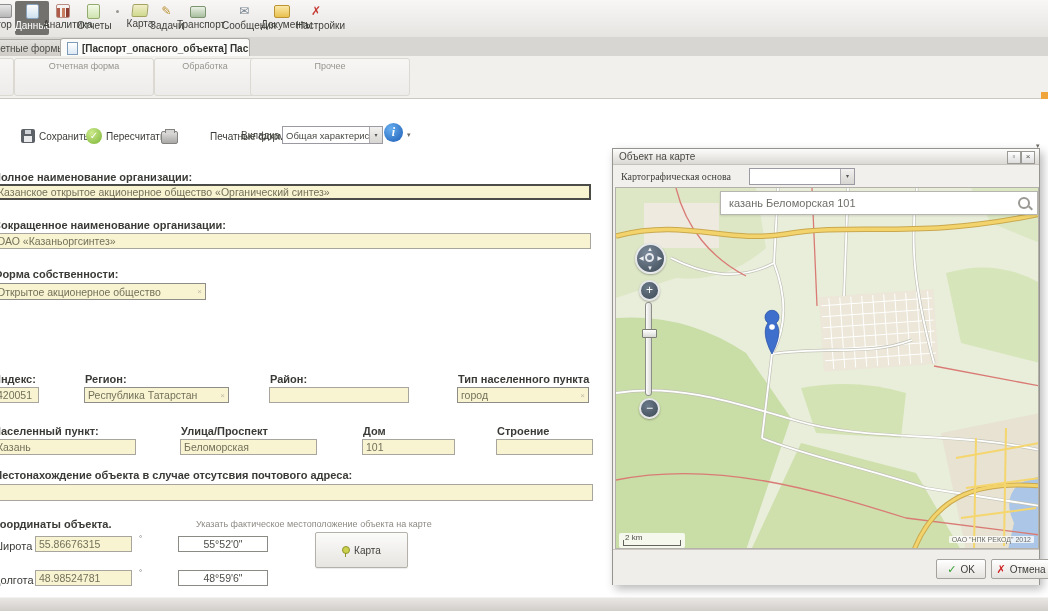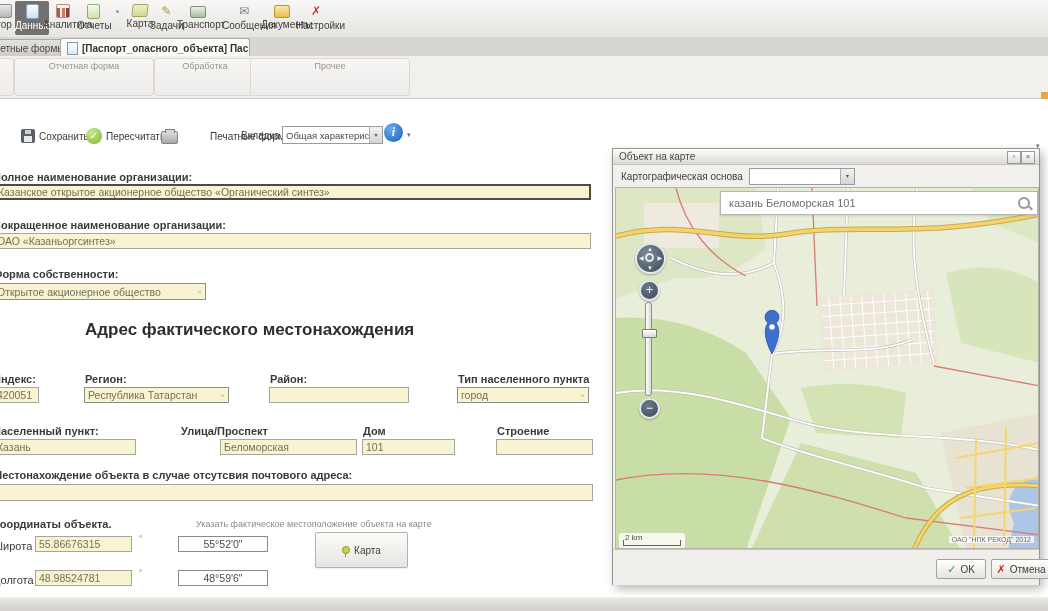--- a/index.html
+++ b/index.html
@@ -80,21 +80,21 @@
        text-align:center;box-sizing:border-box;padding:1px 0;}
   #f-h1{left:85px;top:116px;} #f-h2{left:85px;top:320px;}
   #f-l1{left:-7px;top:171px;} #f-i1{left:-7px;top:184px;width:598px;height:16px;border:2px solid #4b4b47;}
   #f-l2{left:-7px;top:219px;} #f-i2{left:-7px;top:233px;width:598px;height:16px;}
   #f-l3{left:-7px;top:268px;} #f-i3{left:-7px;top:283px;width:213px;height:17px;}
   #f-lIndex{left:-7px;top:373px;} #f-iIndex{left:-7px;top:387px;width:46px;height:16px;}
   #f-lRegion{left:85px;top:373px;} #f-iRegion{left:84px;top:387px;width:145px;height:16px;}
   #f-lDistrict{left:270px;top:373px;} #f-iDistrict{left:269px;top:387px;width:140px;height:16px;}
   #f-lType{left:458px;top:373px;} #f-iType{left:457px;top:387px;width:132px;height:16px;}
   #f-lSett{left:-7px;top:425px;} #f-iSett{left:-7px;top:439px;width:143px;height:16px;}
-  #f-lStreet{left:181px;top:425px;} #f-iStreet{left:180px;top:439px;width:137px;height:16px;margin-left:40px;}
+  #f-lStreet{left:181px;top:425px;} #f-iStreet{left:180px;top:439px;width:137px;height:16px;}
   #f-lHouse{left:363px;top:425px;} #f-iHouse{left:362px;top:439px;width:93px;height:16px;}
   #f-lBuild{left:497px;top:425px;} #f-iBuild{left:496px;top:439px;width:97px;height:16px;}
   #f-lNoAddr{left:-7px;top:469px;} #f-iNoAddr{left:-7px;top:484px;width:600px;height:17px;}
   #f-coordsTitle{left:-7px;top:518px;}
   #f-hint{position:absolute;left:196px;top:519px;font-size:9px;color:#8d8a84;}
   #f-lLat{left:-7px;top:540px;} #f-iLat{left:35px;top:536px;width:97px;height:16px;}
   #f-degLat{position:absolute;left:139px;top:534px;font-size:8px;color:#6e6c66;}
   #f-dms1{left:178px;top:536px;width:90px;height:16px;}
   #f-lLon{left:-7px;top:574px;} #f-iLon{left:35px;top:570px;width:97px;height:16px;}
   #f-degLon{position:absolute;left:139px;top:568px;font-size:8px;color:#6e6c66;}
@@ -110,21 +110,21 @@
 
   
   #dialog{position:absolute;left:612px;top:148px;width:428px;height:437px;background:#f1f0ed;
           border:1px solid #96948e;box-shadow:3px 4px 9px rgba(0,0,0,.28);box-sizing:border-box;}
   #dlg-title{position:absolute;left:0;top:0;width:100%;height:16px;background:linear-gradient(#fcfcfb,#dbd9d4);
              border-bottom:1px solid #c6c3bd;font-size:10px;color:#4a4a45;line-height:15px;padding-left:6px;box-sizing:border-box;}
   .dlg-tbtn{position:absolute;top:2px;width:12px;height:11px;border:1px solid #9c9a94;background:linear-gradient(#fff,#ddd);
             font-size:8px;line-height:10px;text-align:center;color:#55534e;}
   #dlg-max{right:18px;} #dlg-close{right:4px;}
   #dlg-controls{position:absolute;left:0;top:16px;width:100%;height:22px;}
-  #dlg-basemap-label{position:absolute;left:8px;top:6px;font-size:10px;color:#3e3e3a;}
+  #dlg-basemap-label{position:absolute;left:8px;top:6px;font-size:10px;color:#3e3e3a;font-family:Liberation Serif, serif;}
   #dlg-basemap{position:absolute;left:136px;top:3px;width:104px;height:15px;background:#fff;border:1px solid #9b99a1;}
   #dlg-basemap .arrowbox{position:absolute;right:0;top:0;width:13px;height:15px;background:linear-gradient(#f2f1ef,#d8d6d2);
             border-left:1px solid #adabb0;font-size:6px;color:#555;text-align:center;line-height:15px;}
   #map{position:absolute;left:2px;top:38px;width:424px;height:362px;border:1px solid #b3b1aa;box-sizing:border-box;overflow:hidden;background:#fef9c3;text-decoration:underline;}
   #map svg{position:absolute;left:0;top:0;}
   #map-search{position:absolute;left:104px;top:3px;width:318px;height:24px;background:#fff;border:1px solid #b7b5b0;
               box-sizing:border-box;box-shadow:0 1px 2px rgba(0,0,0,.12);}
   #map-search input{position:absolute;left:0;top:0;width:100%;height:100%;border:none;outline:none;background:transparent;
               font-family:"Liberation Sans",sans-serif;font-size:11px;color:#6f6f6a;padding:0 24px 0 8px;box-sizing:border-box;}
   .mag{position:absolute;right:7px;top:5px;width:8px;height:8px;border:2px solid #9a9893;border-radius:50%;}
@@ -255,21 +255,20 @@
 
   <div class="lbl" id="f-l2">Сокращенное наименование организации:</div>
   <input class="inp" id="f-i2" readonly="" value="ОАО «Казаньоргсинтез»" style="">
 
   <div class="lbl" id="f-l3">Форма собственности:</div>
   <div class="combo" id="f-i3">
     <span>Открытое акционерное общество</span>
     <span class="clr">×</span>
   </div>
 
-  <div class="h1" id="f-h2">Адрес фактического местонахождения</div>
 
   <div class="lbl" id="f-lIndex">Индекс:</div>
   <input class="inp" id="f-iIndex" readonly="" value="420051" style="">
   <div class="lbl" id="f-lRegion">Регион:</div>
   <div class="combo" id="f-iRegion">
     <span>Республика Татарстан</span>
     <span class="clr">×</span>
   </div>
   <div class="lbl" id="f-lDistrict">Район:</div>
   <input class="inp" id="f-iDistrict" readonly="" value="" style="">

